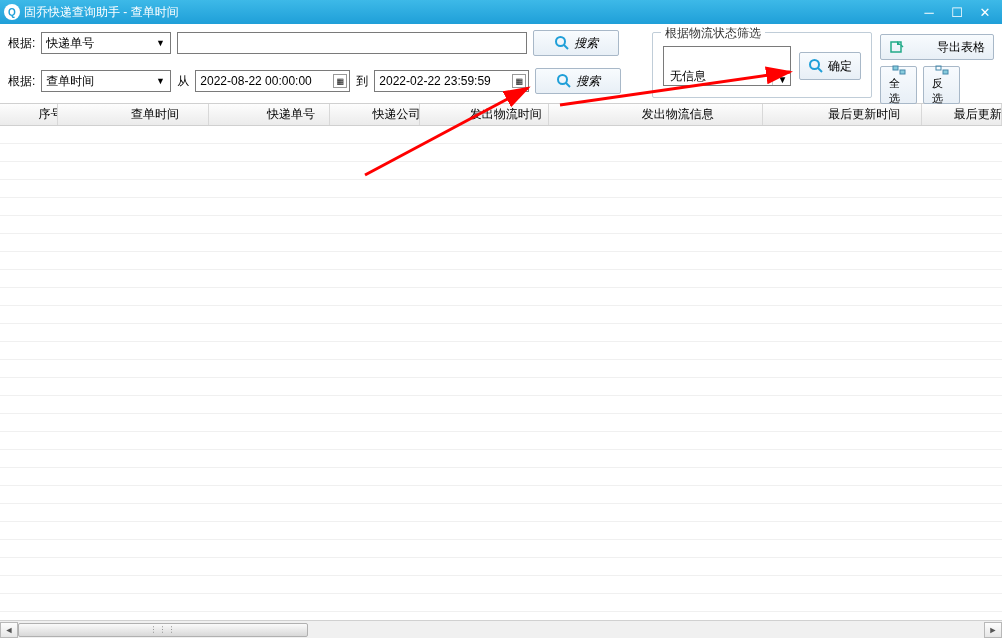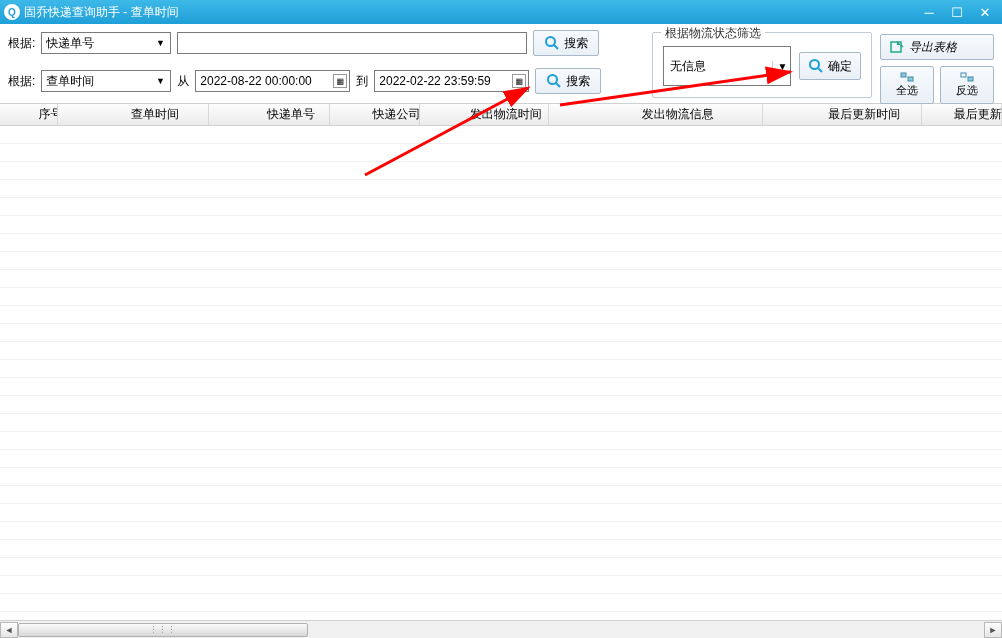--- a/index.html
+++ b/index.html
@@ -25,31 +25,31 @@
 .textbox { height: 22px; border: 1px solid #7a7a7a; background: #fff; padding: 0 4px; font-size: 12px; display: inline-flex; align-items: center; }
 .textbox.wlong { width: 350px; }
 .datebox { height: 22px; border: 1px solid #7a7a7a; background: #fff; padding: 0 2px 0 4px; font-size: 12px; display: inline-flex; align-items: center; font-family: "Courier New", monospace; position: relative; }
 .datebox.w160 { width: 155px; }
 .datebox .date-text { flex: 1; }
 .date-icon { width: 14px; height: 14px; border: 1px solid #999; background: #fff; display: flex; align-items: center; justify-content: center; font-size: 8px; }
 
 .btn { height: 26px; border: 1px solid #a8b8c8; background: linear-gradient(to bottom, #f8fbfe, #e8eff6); display: inline-flex; align-items: center; justify-content: center; gap: 4px; padding: 0 8px; font-size: 12px; cursor: pointer; border-radius: 2px; }
 .btn-icon { width: 16px; height: 16px; display: inline-flex; align-items: center; justify-content: center; }
 .search-icon svg { width: 16px; height: 16px; }
-.btn.wsearch { width: 66px; }
+.btn.wsearch { width: 86px; font-style: italic; }
 
 .filter-group { border: 1px solid #c0cdd8; border-radius: 2px; padding: 10px 10px 8px 10px; position: relative; width: 220px; height: 66px; display: flex; align-items: center; gap: 8px; margin-top: 2px; }
 .filter-legend { position: absolute; top: -8px; left: 8px; background: #fff; padding: 0 4px; font-size: 12px; color: #333; }
-.filter-combo { flex: 1; height: 40px; border: 1px solid #7a7a7a; background: #fff; display: flex; align-items: center; padding: 0 2px 0 6px; }
+.filter-combo { flex: 1; height: 40px; border: 1px solid #7a7a7a; background: #fff; display: flex; align-items: flex-end; padding: 0 2px 0 6px; }
 .filter-combo .combo-arrow { border-left: 1px solid #ccc; padding-left: 4px; font-size: 10px; }
 
 .right-buttons { display: flex; flex-direction: column; gap: 6px; padding-top: 4px; }
 .right-buttons .btn-row { display: flex; gap: 6px; }
-.export-btn { width: 114px; justify-content: flex-start; padding: 0 8px; font-style: italic; }
-.small-btn { width: 54px; flex-direction: column; height: 38px; gap: 1px; font-size: 11px; }
+.export-btn { width: 114px; justify-content: space-between; padding: 0 8px; }
+.small-btn { width: 37px; flex-direction: column; height: 38px; gap: 1px; font-size: 11px; }
 .small-btn .small-icon { width: 14px; height: 10px; }
 
 .table-area { position: absolute; top: 104px; left: 0; right: 0; bottom: 20px; overflow: hidden; }
 .table-header { height: 22px; background: linear-gradient(to bottom, #fdfdfd, #ebebeb); border-bottom: 1px solid #d0d0d0; display: flex; }
 .table-header .th { border-right: 1px solid #d8d8d8; display: flex; align-items: center; justify-content: center; font-size: 12px; color: #000; white-space: nowrap; overflow: hidden; padding-left: 44px; }
 .table-body { position: absolute; top: 22px; left: 0; right: 0; bottom: 0; background: #fff; }
 .table-body .tr { height: 18px; display: flex; border-bottom: 1px solid #f0f0f0; }
 
 .hscroll { position: absolute; bottom: 0; left: 0; right: 0; height: 18px; background: #f0f0f0; border-top: 1px solid #d0d0d0; display: flex; align-items: center; }
 .hscroll-btn { width: 18px; height: 16px; background: linear-gradient(to bottom, #fdfdfd,#e6e6e6); border: 1px solid #b8b8b8; display: flex; align-items: center; justify-content: center; font-size: 9px; color: #555; }

